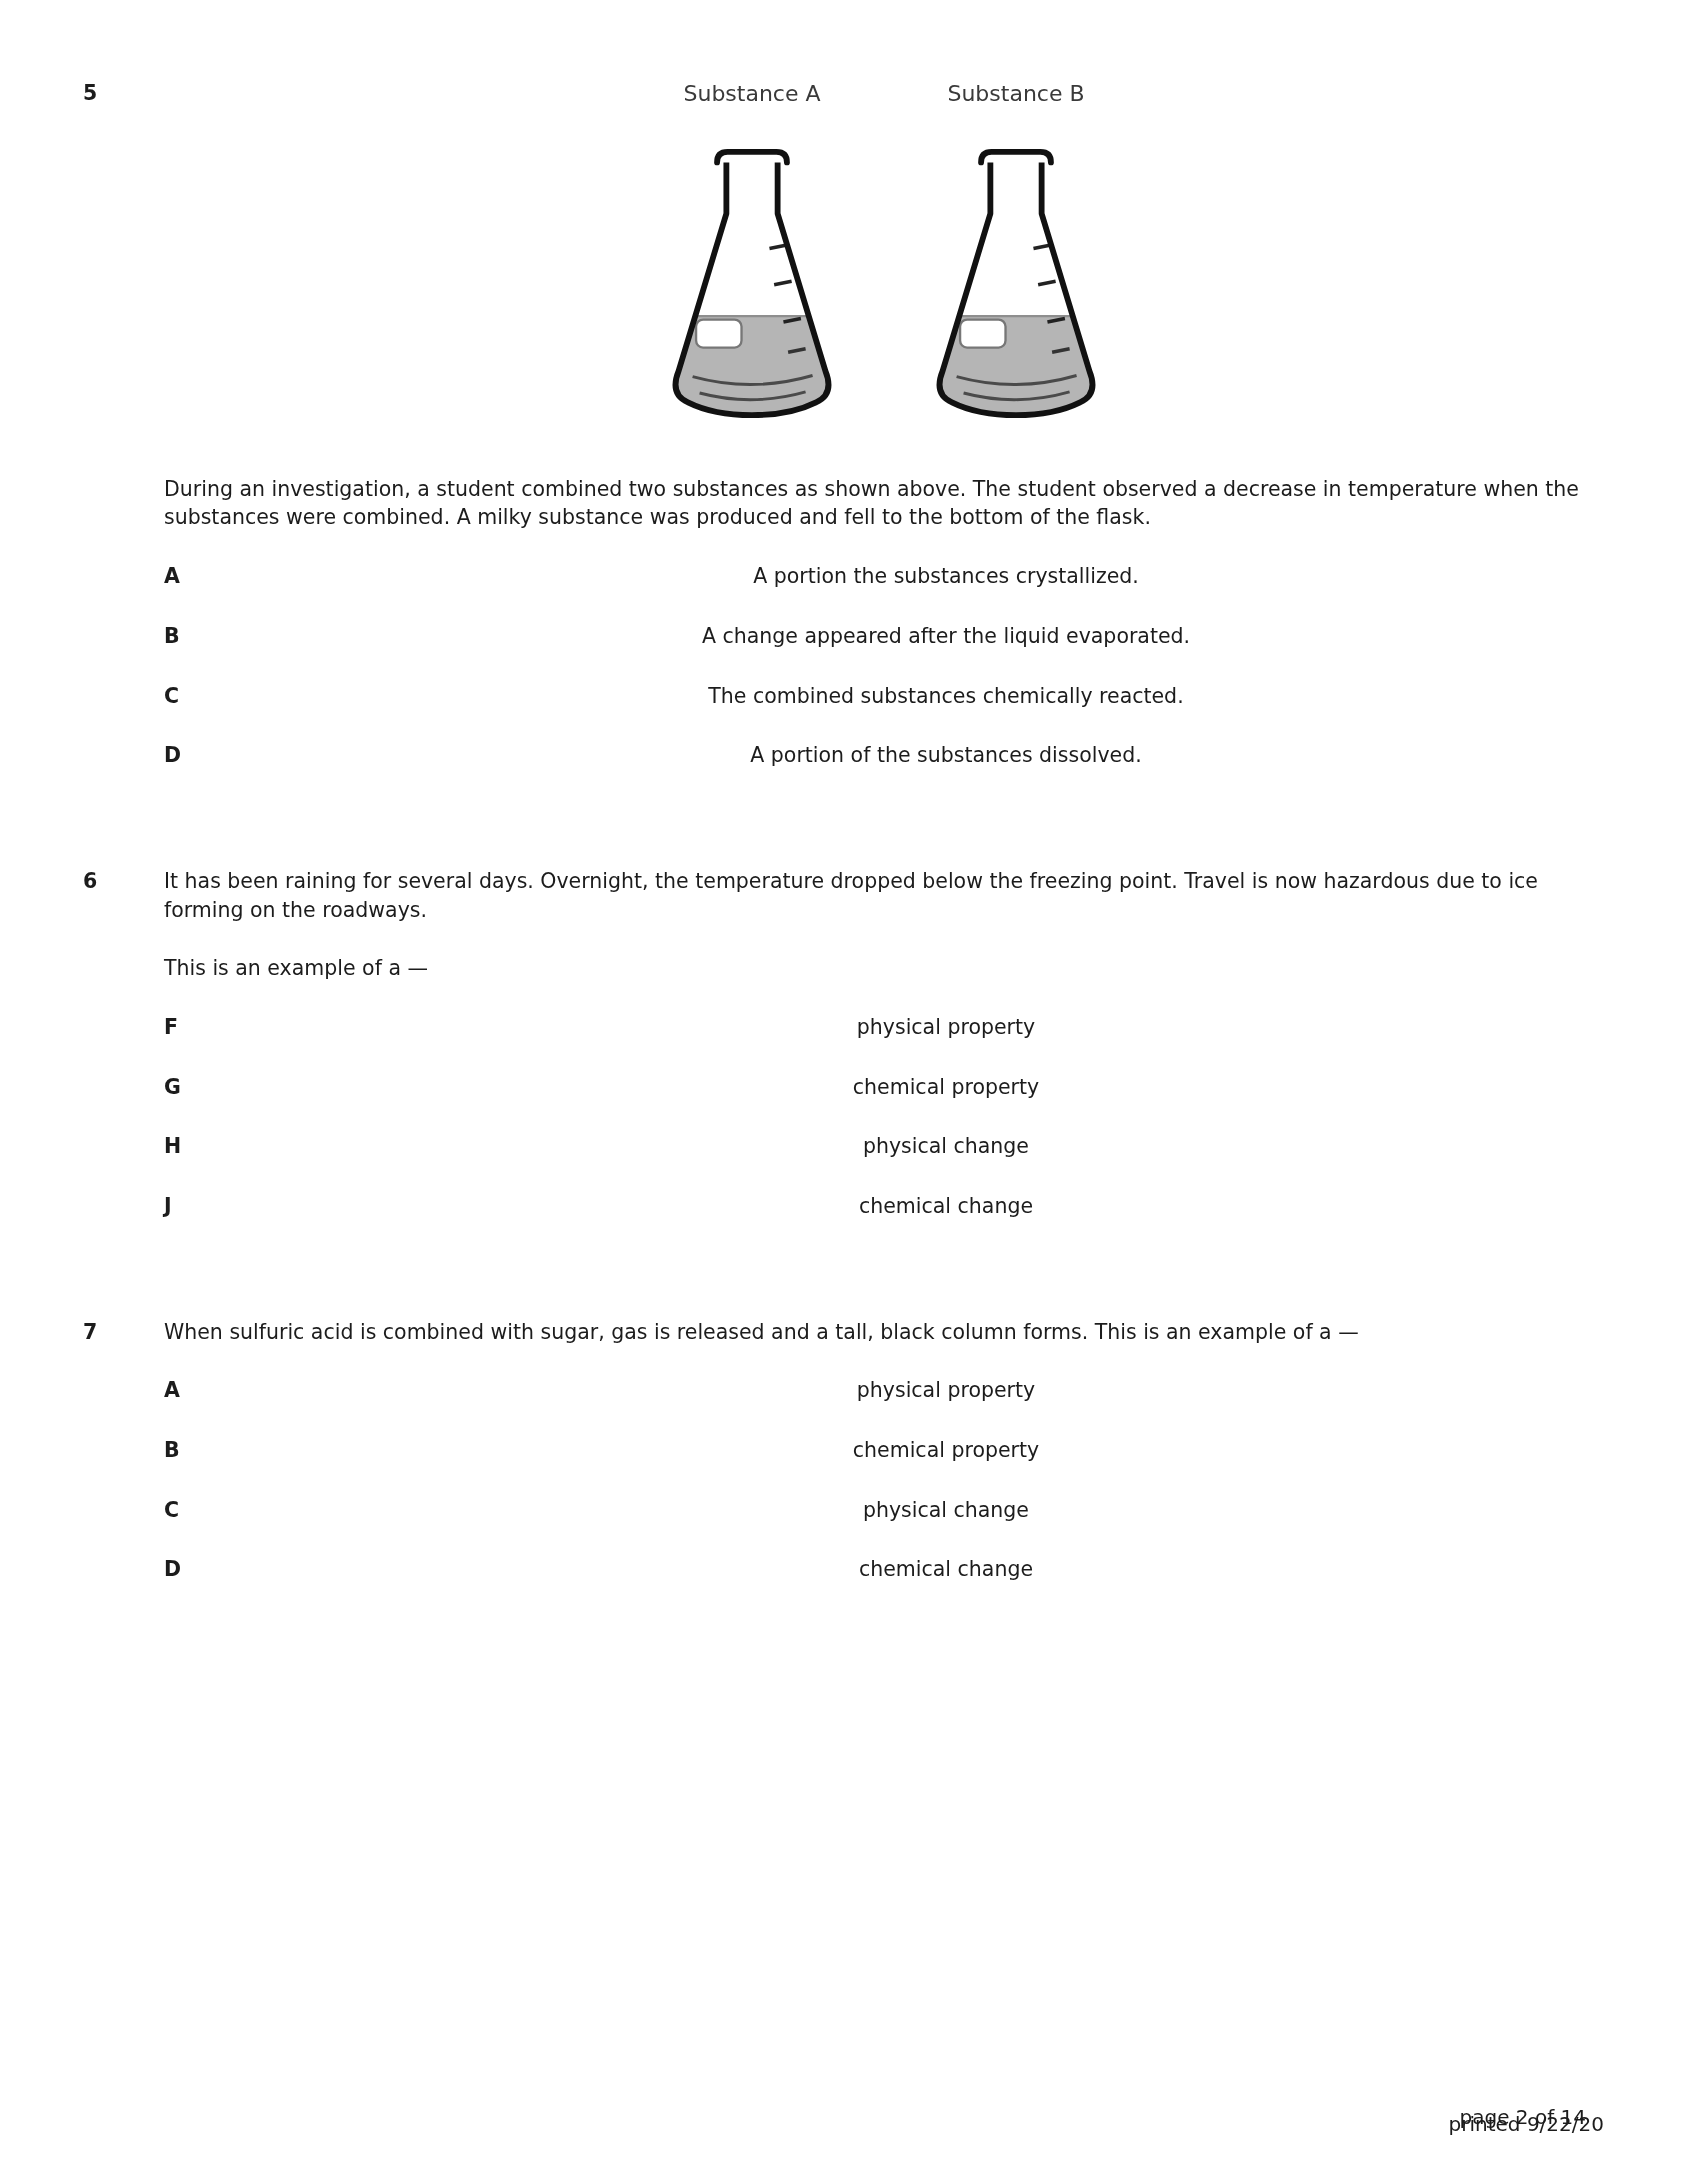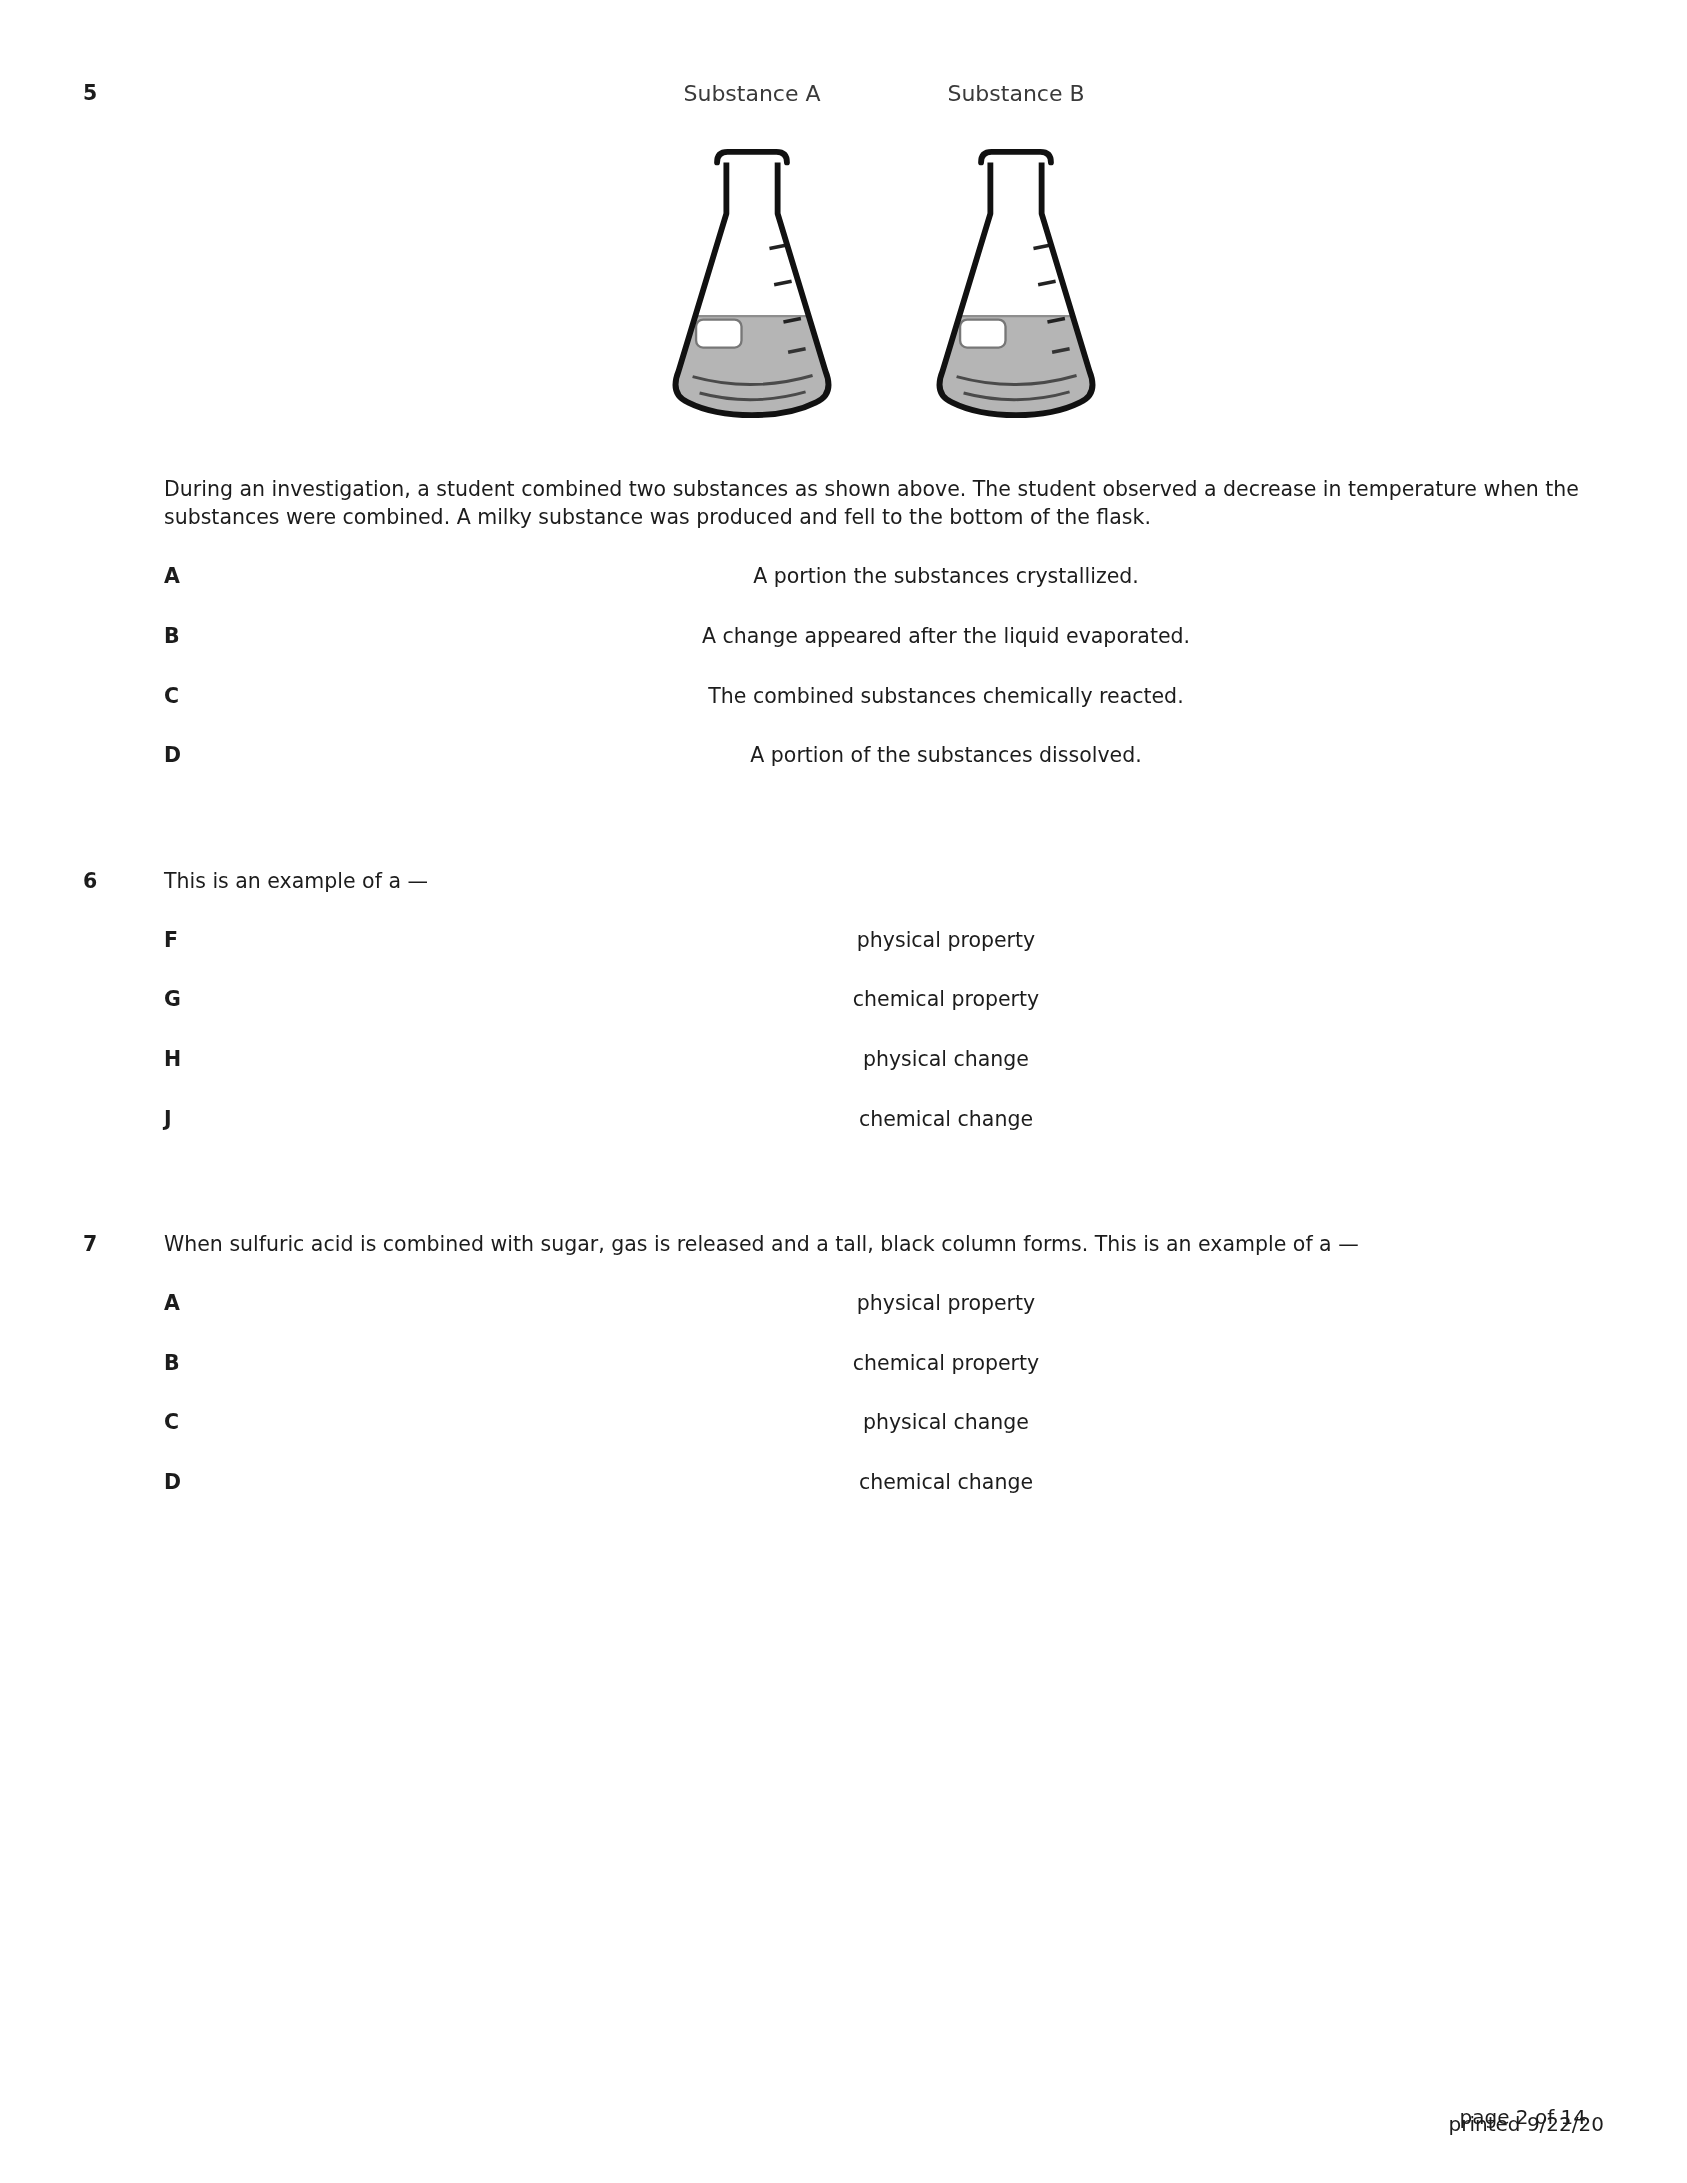--- a/index.html
+++ b/index.html
@@ -105,20 +105,21 @@
           <div class="choice-letter">D</div>
           <div class="choice-text">A portion of the substances dissolved.</div>
         </div>
       </div>
     </div>
   </section>
 
   <section class="question">
     <div class="qnum">6</div>
     <div class="qcontent">
+      <p class="prompt">It has been raining for several days. Overnight, the temperature dropped below the freezing point. Travel is now hazardous due to ice forming on the roadways.</p>
       <p class="qline">This is an example of a —</p>
 
       <div class="choices">
         <div class="choice">
           <div class="choice-letter">F</div>
           <div class="choice-text">physical property</div>
         </div>
         <div class="choice">
           <div class="choice-letter">G</div>
           <div class="choice-text">chemical property</div>

